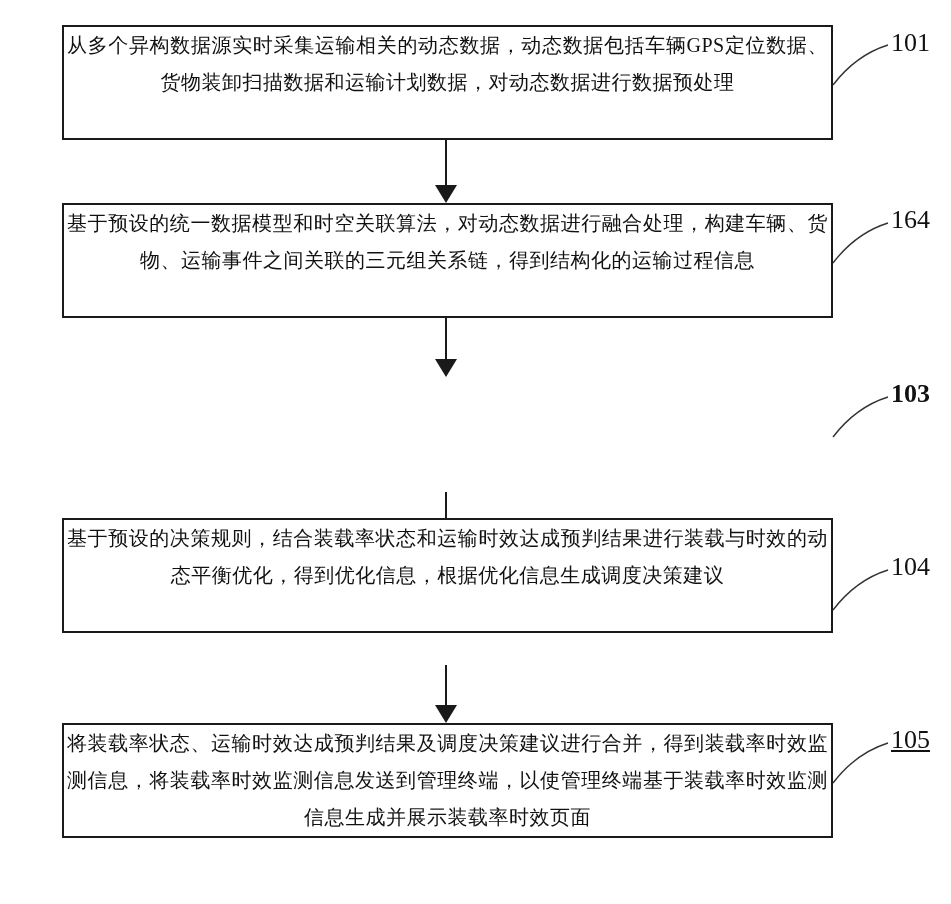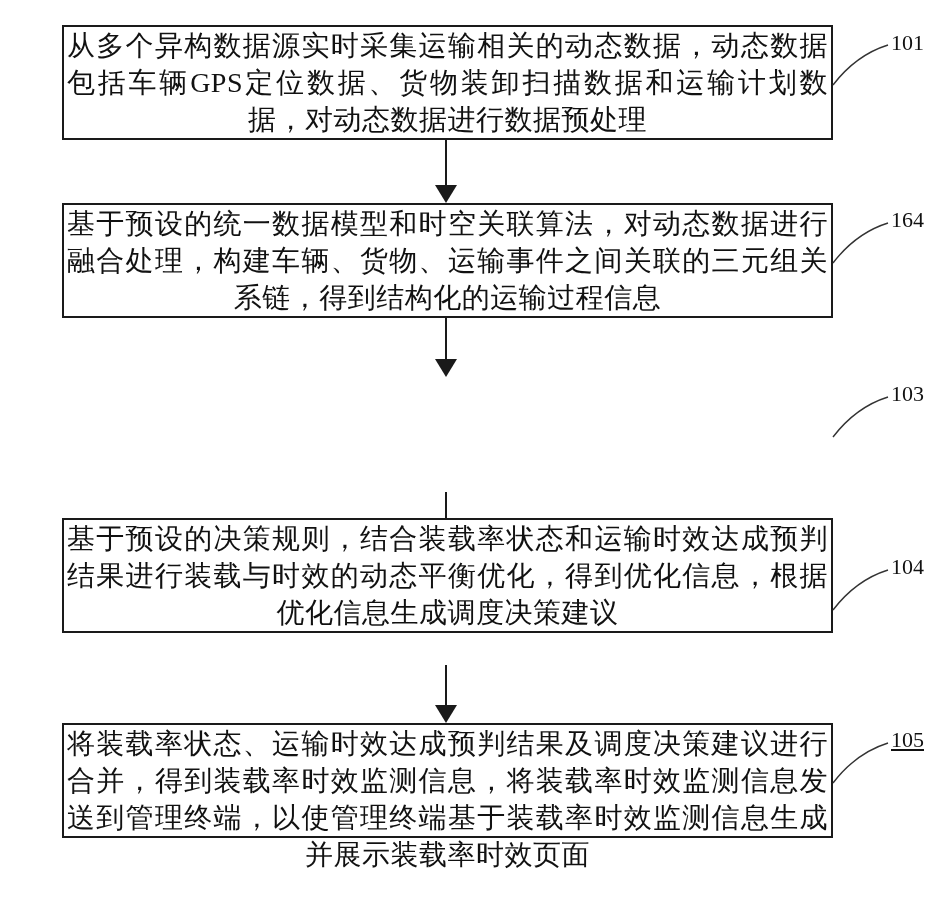--- a/index.html
+++ b/index.html
@@ -20,32 +20,32 @@
     position: absolute;
     left: 62px;
     width: 771px;
     height: 115px;
     border: 2px solid #1a1a1a;
     box-sizing: border-box;
     background: #ffffff;
     display: block;
   }
   .step-text {
-    font-size: 28px;
+    font-size: 20px;
     line-height: 37px;
     padding: 0 3px;
     text-align: justify;
     text-align-last: center;
     letter-spacing: 0.5px;
   }
   .ref-num {
     position: absolute;
     left: 891px;
     width: 60px;
-    font-size: 22px;
+    font-size: 26px;
     line-height: 26px;
     font-family: "Liberation Serif", "DejaVu Serif", serif;
     color: #111111;
   }
   .leader {
     position: absolute;
     left: 832px;
     width: 58px;
     height: 48px;
   }
@@ -75,21 +75,21 @@
     border-top: 18px solid #1a1a1a;
   }
   
   .box-1 { top: 25px; }
   .box-2 { top: 203px; }
   .box-3 { top: 377px; }
   .box-4 { top: 518px; }
   .box-5 { top: 723px; }
   .ref-1 { top: 30px; }
   .ref-2 { top: 207px; }
-  .ref-3 { top: 381px; }
+  .ref-3 { top: 381px; font-weight: bold; }
   .ref-4 { top: 554px; }
   .ref-5 { top: 727px; text-decoration: underline; }
   .lead-1 { top: 39px; }
   .lead-2 { top: 217px; }
   .lead-3 { top: 391px; }
   .lead-4 { top: 564px; }
   .lead-5 { top: 737px; }
   .arr-1 { top: 140px; height: 63px; }
   .arr-2 { top: 318px; height: 59px; }
   .arr-3 { top: 492px; height: 58px; }

